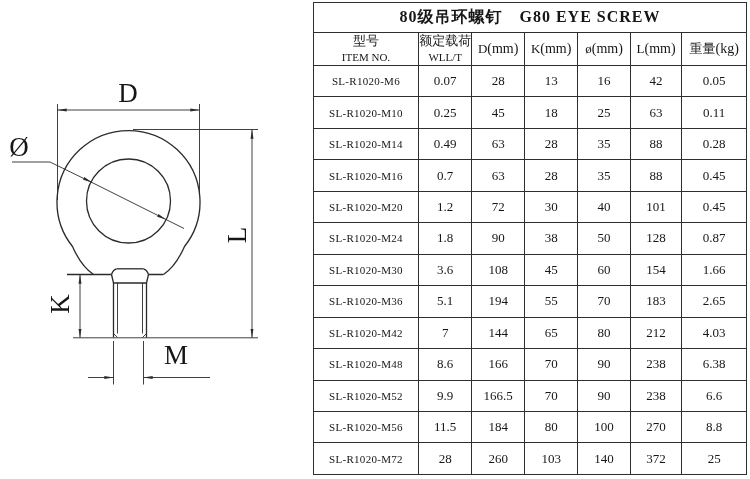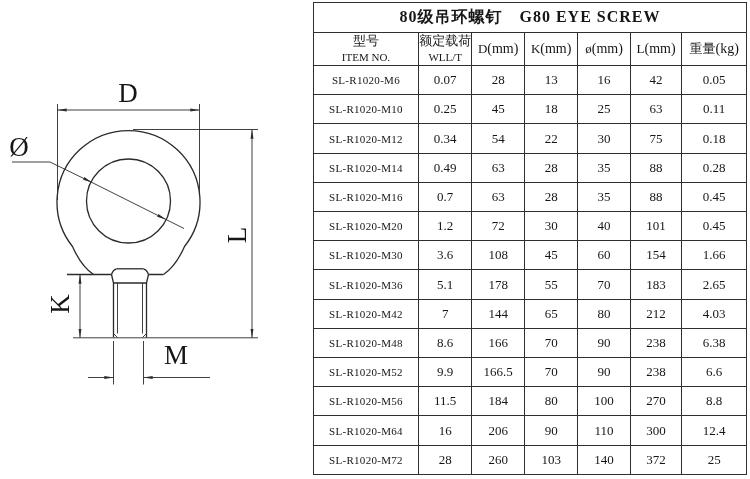--- a/index.html
+++ b/index.html
@@ -155,29 +155,20 @@
           <tr>
             <td>SL-R1020-M10</td>
             <td>0.25</td>
             <td>45</td>
             <td>18</td>
             <td>25</td>
             <td>63</td>
             <td>0.11</td>
           </tr>
           <tr>
-            <td>SL-R1020-M12</td>
-            <td>0.34</td>
-            <td>54</td>
-            <td>22</td>
-            <td>30</td>
-            <td>75</td>
-            <td>0.18</td>
-          </tr>
-          <tr>
             <td>SL-R1020-M14</td>
             <td>0.49</td>
             <td>63</td>
             <td>28</td>
             <td>35</td>
             <td>88</td>
             <td>0.28</td>
           </tr>
           <tr>
             <td>SL-R1020-M16</td>
@@ -191,32 +182,41 @@
           <tr>
             <td>SL-R1020-M20</td>
             <td>1.2</td>
             <td>72</td>
             <td>30</td>
             <td>40</td>
             <td>101</td>
             <td>0.45</td>
           </tr>
           <tr>
+            <td>SL-R1020-M24</td>
+            <td>1.8</td>
+            <td>90</td>
+            <td>38</td>
+            <td>50</td>
+            <td>128</td>
+            <td>0.87</td>
+          </tr>
+          <tr>
             <td>SL-R1020-M30</td>
             <td>3.6</td>
             <td>108</td>
             <td>45</td>
             <td>60</td>
             <td>154</td>
             <td>1.66</td>
           </tr>
           <tr>
             <td>SL-R1020-M36</td>
             <td>5.1</td>
-            <td>178</td>
+            <td>194</td>
             <td>55</td>
             <td>70</td>
             <td>183</td>
             <td>2.65</td>
           </tr>
           <tr>
             <td>SL-R1020-M42</td>
             <td>7</td>
             <td>144</td>
             <td>65</td>
@@ -245,29 +245,20 @@
           <tr>
             <td>SL-R1020-M56</td>
             <td>11.5</td>
             <td>184</td>
             <td>80</td>
             <td>100</td>
             <td>270</td>
             <td>8.8</td>
           </tr>
           <tr>
-            <td>SL-R1020-M64</td>
-            <td>16</td>
-            <td>206</td>
-            <td>90</td>
-            <td>110</td>
-            <td>300</td>
-            <td>12.4</td>
-          </tr>
-          <tr>
             <td>SL-R1020-M72</td>
             <td>28</td>
             <td>260</td>
             <td>103</td>
             <td>140</td>
             <td>372</td>
             <td>25</td>
           </tr>
         </tbody>
     </table>

